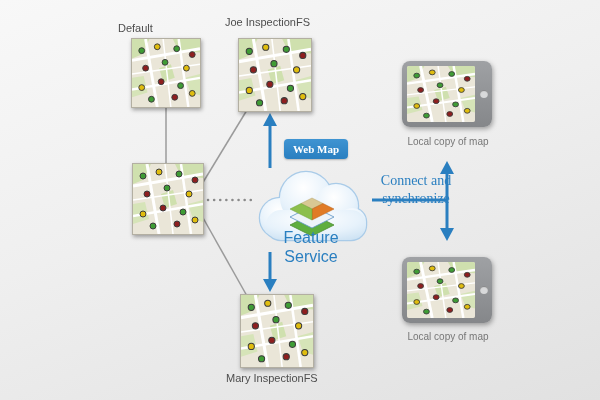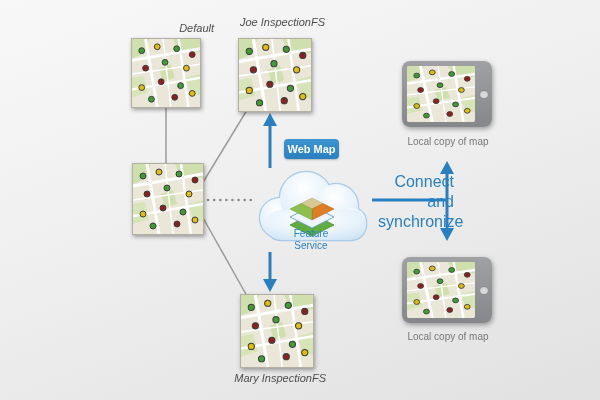--- a/index.html
+++ b/index.html
@@ -6,47 +6,48 @@
   body{font-family:"Liberation Sans", sans-serif;}
   .canvas{
     position:relative;
     width:600px;height:400px;
     background:linear-gradient(160deg,#f8f8f8 0%,#efefef 45%,#e1e1e1 100%);
     overflow:hidden;
   }
   .connectors{position:absolute;left:0;top:0;width:600px;height:400px;z-index:1;pointer-events:none;}
   .node-label{
     position:absolute;z-index:4;
-    font-size:11px;color:#4d4d4d;text-align:right;line-height:1.15;font-style:italic;
+    font-size:11px;color:#4d4d4d;text-align:left;line-height:1.15;
   }
   .map-thumb{
     position:absolute;z-index:3;
     border:1px solid #b3afa2;
     box-shadow:1px 2px 4px rgba(0,0,0,0.35);
     background:#eae6d8;
   }
   .map-thumb svg{display:block;}
   .cloud-wrap{position:absolute;z-index:2;}
   .webmap-badge{
     position:absolute;z-index:5;
-    width:55px;height:20px;border-radius:4px;
+    width:64px;height:20px;border-radius:4px;
     background:linear-gradient(#3f94d2,#2a7fc0);
     color:#ffffff;font-size:11px;font-weight:600;
     display:flex;align-items:center;justify-content:center;
     box-shadow:0 1px 2px rgba(0,0,0,0.25);
+    font-family:Liberation Serif, serif;
   }
   .fs-label{
     position:absolute;z-index:5;
     width:58px;text-align:center;
-    font-size:10px;color:#2a7fc0;line-height:1.2;
+    font-size:16px;color:#2a7fc0;line-height:1.2;
   }
   .sync-label{
     position:absolute;z-index:5;
-    width:76px;text-align:right;
-    font-size:16px;color:#2a7fc0;line-height:1.25;
+    width:76px;text-align:center;
+    font-size:14px;color:#2a7fc0;line-height:1.25;font-family:Liberation Serif, serif;
   }
   .device{
     position:absolute;z-index:3;
     width:90px;height:66px;border-radius:8px;
     background:linear-gradient(#9fa1a4,#85878a);
     box-shadow:1px 2px 5px rgba(0,0,0,0.35);
   }
   .device-screen{
     position:absolute;left:5px;top:5px;width:68px;height:56px;
     background:#eae6d8;border-radius:2px;overflow:hidden;

